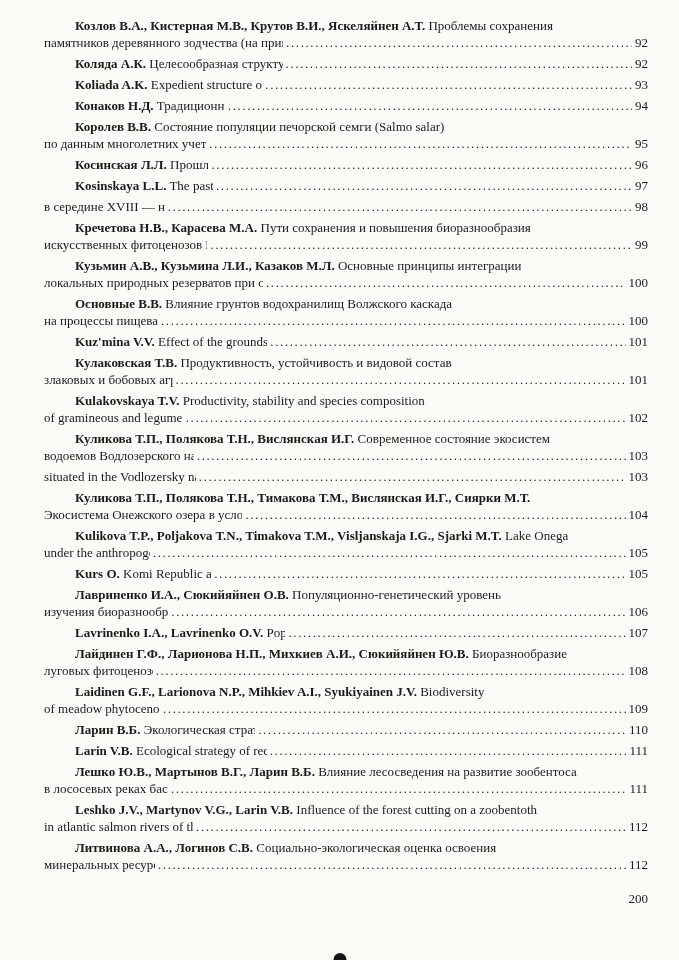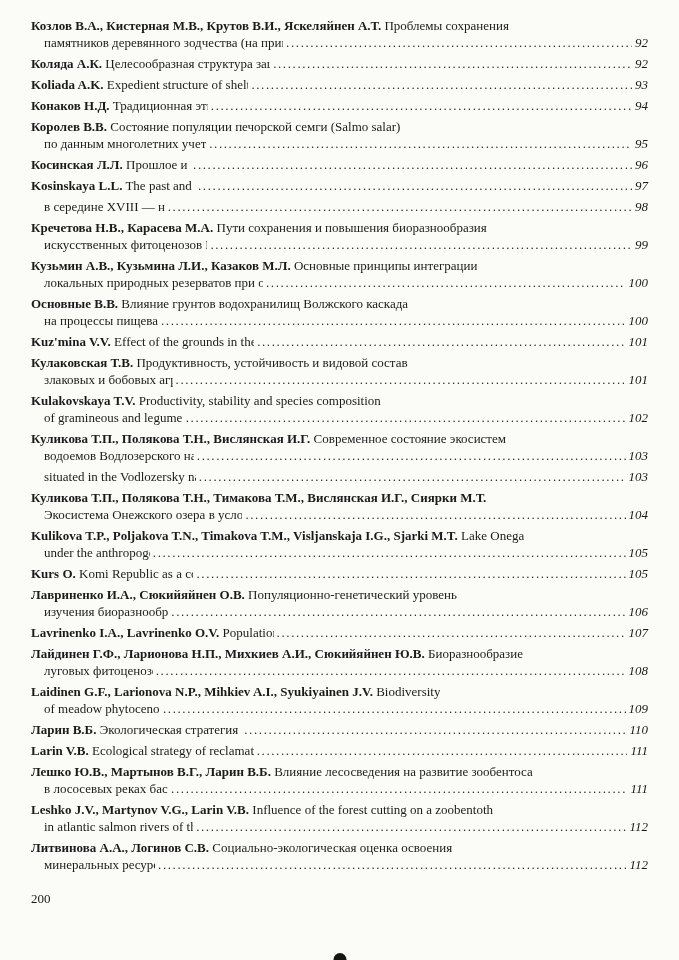--- a/index.html
+++ b/index.html
@@ -20,38 +20,38 @@
   }
   .toc { width: 100%; }
   .entry { margin-bottom: 4px; }
   .line {
     display: flex;
     align-items: baseline;
     line-height: 17px;
   }
   .line.cont { padding-left: 13px; }
   .linetext { white-space: pre; flex: 0 1 auto; overflow: hidden; }
-  .seg-b { font-weight: bold; }
+  .seg-b { font-weight: bold; margin-left: 44px; }
   .seg-i { }
   .seg-n { font-weight: normal; }
   .leader {
     flex: 1 1 auto;
     min-width: 6px;
     overflow: hidden;
     white-space: nowrap;
     margin: 0 3px;
   }
   .leader::after {
     content: "........................................................................................................................................................";
     letter-spacing: 1.6px;
     color: #2c2c2c;
   }
-  .pagenum { flex: 0 0 auto; font-style: italic; }
+  .pagenum { flex: 0 0 auto; }
   .footer {
-    text-align: left;
+    text-align: right;
     margin-top: 18px;
     font-size: 13px;
   }
   .scan-artifact {
     position: absolute;
     bottom: 0;
     left: 50%;
     transform: translateX(-50%);
     width: 13px;
     height: 7px;

